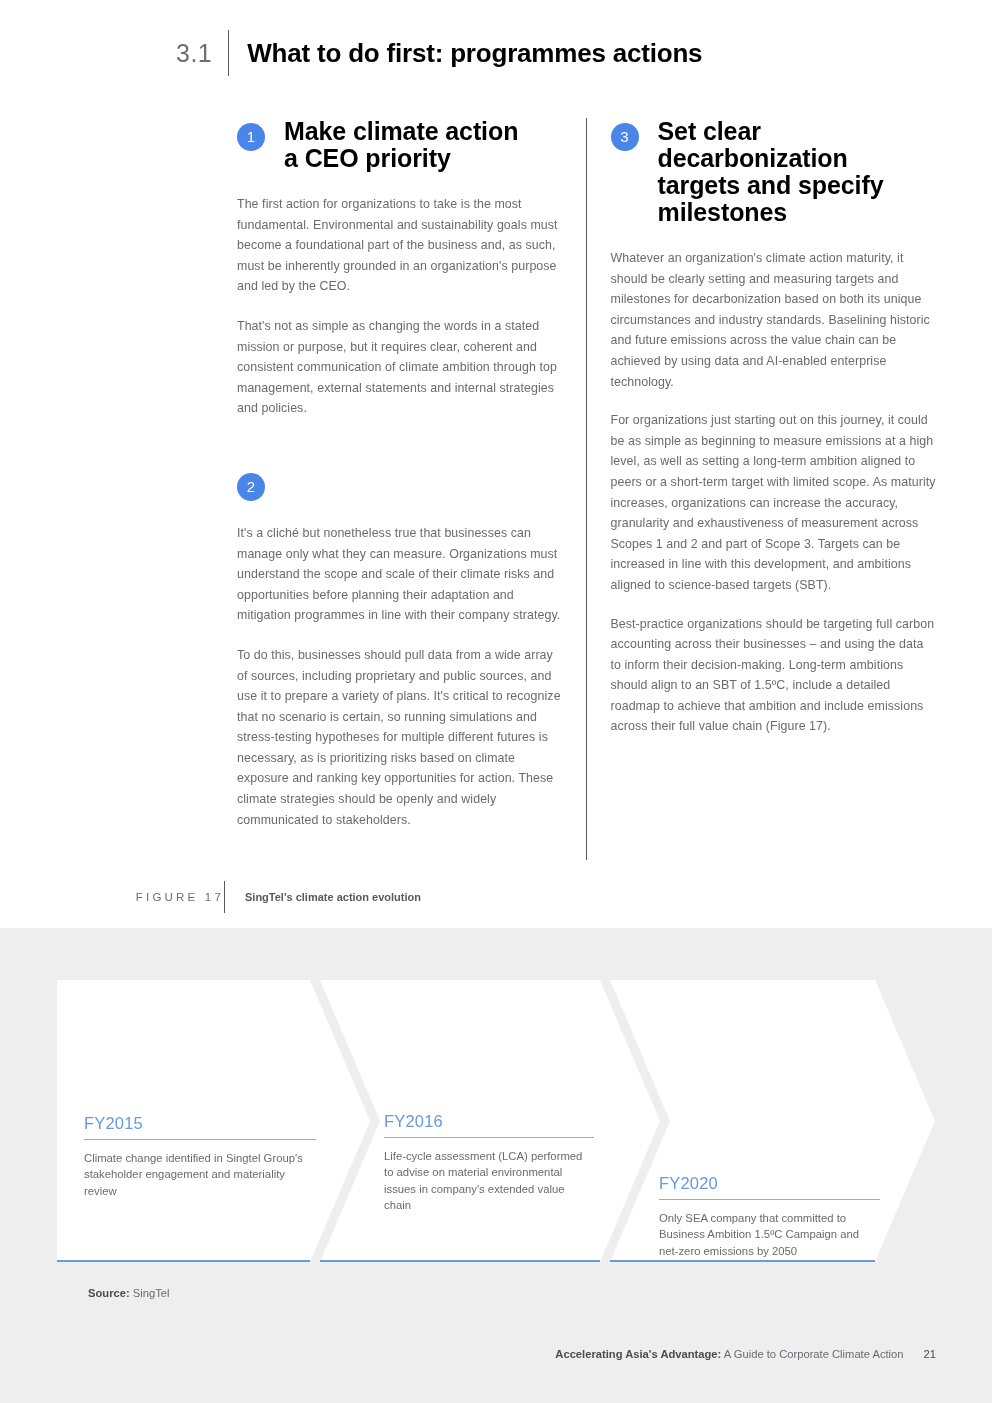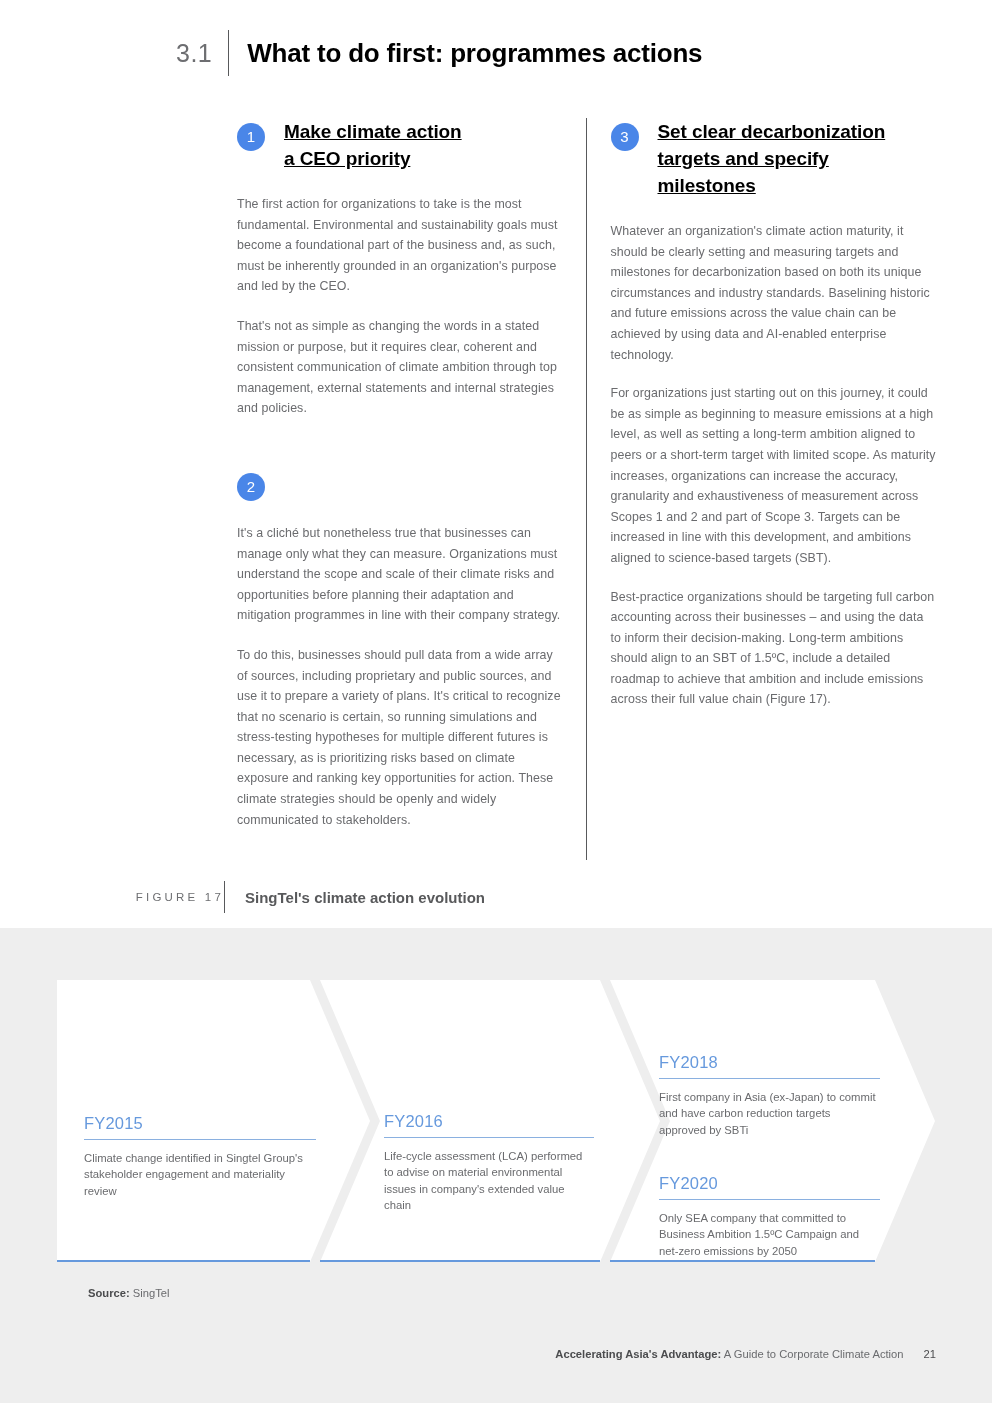--- a/index.html
+++ b/index.html
@@ -81,26 +81,25 @@
     background: #4a86e8;
     color: #ffffff;
     font-size: 15px;
     line-height: 28px;
     text-align: center;
     margin-top: 5px;
     margin-right: 19px;
     font-weight: normal;
   }
   .action-title {
-    font-size: 19px;
+    font-size: 25px;
     font-weight: bold;
     color: #000000;
     line-height: 27px;
     letter-spacing: -0.1px;
-    text-decoration: underline;
   }
   .para {
     font-size: 12.4px;
     line-height: 20.6px;
     color: #6a6b6e;
     margin: 0 0 18px 0;
     letter-spacing: 0.08px;
   }
   .col.left .para { margin-bottom: 19px; }
   .spacer-2 { height: 30px; }
@@ -120,21 +119,21 @@
     color: #6d6e71;
     width: 111px;
   }
   #figure-rule {
     width: 1px;
     height: 32px;
     background: #58595b;
     margin-right: 20px;
   }
   #figure-title {
-    font-size: 15px;
+    font-size: 11px;
     font-weight: bold;
     color: #58595b;
   }
 
   
   #figure-band {
     position: absolute;
     left: 0;
     top: 928px;
     width: 992px;
@@ -276,25 +275,20 @@
       <div class="fy-rule"></div>
       <div class="fy-text">Climate change identified in Singtel Group's stakeholder engagement and materiality review</div>
     </div>
 
     <div class="tl-panel" id="panel-2016">
       <div class="fy-label">FY2016</div>
       <div class="fy-rule"></div>
       <div class="fy-text">Life-cycle assessment (LCA) performed to advise on material environmental issues in company's extended value chain</div>
     </div>
 
-    <div class="tl-panel" id="panel-2018">
-      <div class="fy-label">FY2018</div>
-      <div class="fy-rule"></div>
-      <div class="fy-text">First company in Asia (ex-Japan) to commit and have carbon reduction targets approved by SBTi</div>
-    </div>
 
     <div class="tl-panel" id="panel-2020">
       <div class="fy-label">FY2020</div>
       <div class="fy-rule"></div>
       <div class="fy-text">Only SEA company that committed to Business Ambition 1.5ºC Campaign and net-zero emissions by 2050</div>
     </div>
   </div>
 </div>
 
 <div id="source-note">

